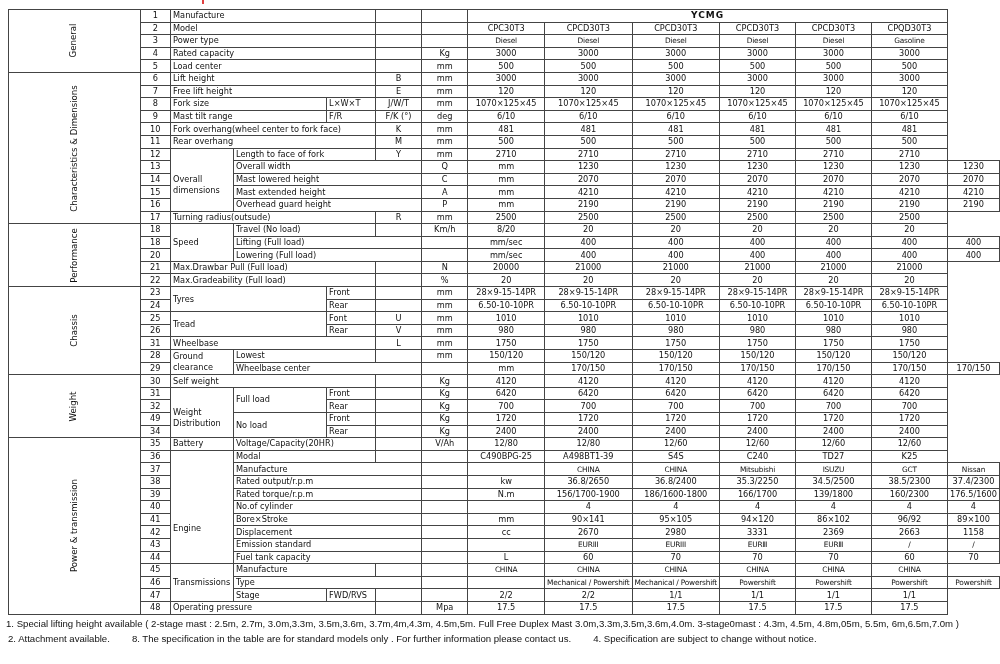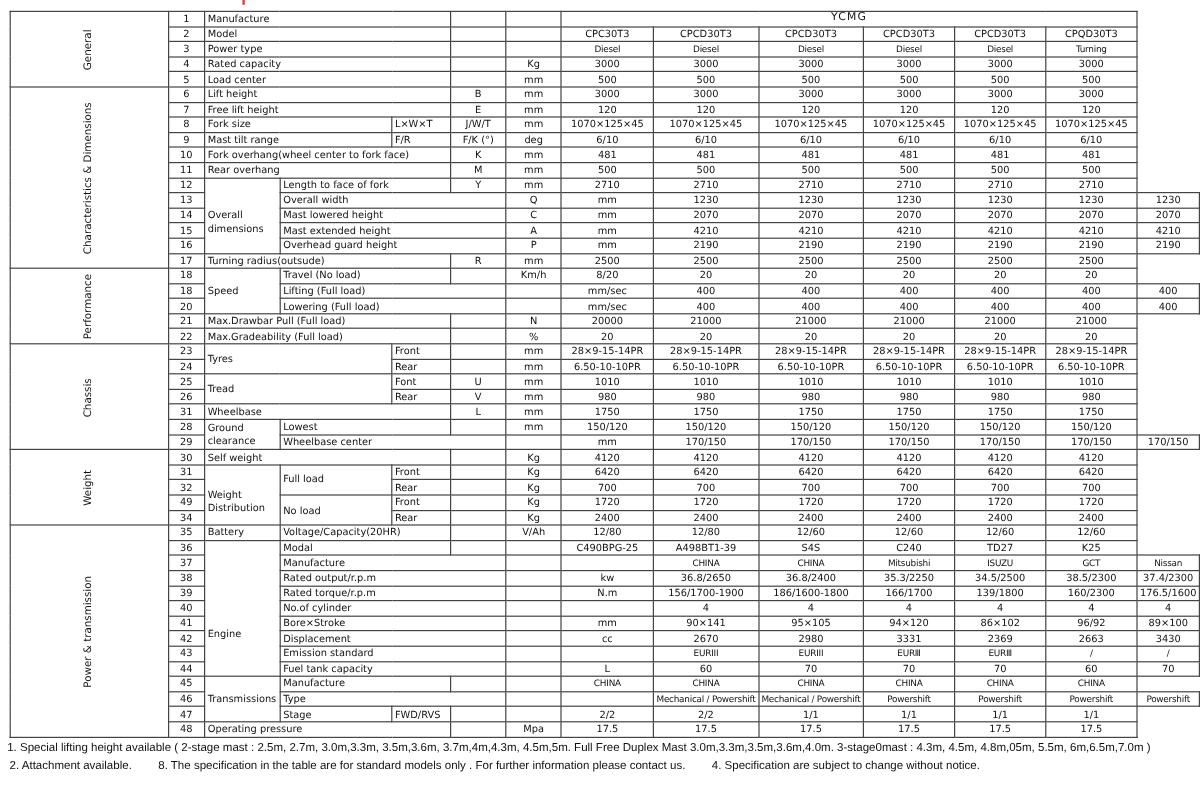--- a/index.html
+++ b/index.html
@@ -7,21 +7,21 @@
   .red-mark { position: absolute; left: 202px; top: 0; width: 2px; height: 4px; background: #e04040; }
   table.spec { position: absolute; left: 8px; top: 9px; border-collapse: collapse; table-layout: fixed; font-size: 8.2px; }
   table.spec td { border: 1px solid #444; height: 11.6px; padding: 0 2px; line-height: 11px; white-space: nowrap; overflow: hidden; }
   td.sec { text-align: center; vertical-align: middle; padding: 0; }
   td.sec span { display: inline-block; transform: rotate(-90deg); white-space: nowrap; font-size: 8.6px; }
   td.no { text-align: center; }
   td.lbl { text-align: left; }
   td.c { text-align: center; }
   td.v { text-align: center; }
   td.v.sm { font-size: 7.4px; letter-spacing: -0.2px; }
-  td.brand { text-align: center; font-weight: normal; font-family: "DejaVu Sans", sans-serif; font-size: 9px; letter-spacing: 1px; }
+  td.brand { text-align: center; font-weight: bold; font-family: "DejaVu Sans", sans-serif; font-size: 9px; letter-spacing: 1px; }
   .notes { position: absolute; left: 6px; top: 616px; font-family: Liberation Sans, sans-serif; font-size: 9.6px; color: #111; line-height: 15px; white-space: nowrap; }
   .notes .n2 { padding-left: 2px; }
   .gap { display: inline-block; width: 22px; }
 </style>
 </head>
 <body>
 
 <div class="red-mark"></div>
 
 <table class="spec" id="spec">
@@ -64,21 +64,21 @@
       <tr>
         <td class="no">3</td>
         <td class="lbl" colspan="3">Power type</td>
         <td class="c"></td>
         <td class="c"></td>
         <td class="v sm">Diesel</td>
         <td class="v sm">Diesel</td>
         <td class="v sm">Diesel</td>
         <td class="v sm">Diesel</td>
         <td class="v sm">Diesel</td>
-        <td class="v sm">Turning</td>
+        <td class="v sm">Gasoline</td>
       </tr>
       <tr>
         <td class="no">4</td>
         <td class="lbl" colspan="3">Rated capacity</td>
         <td class="c"></td>
         <td class="c">Kg</td>
         <td class="v">3000</td>
         <td class="v">3000</td>
         <td class="v">3000</td>
         <td class="v">3000</td>
@@ -549,21 +549,21 @@
       <tr>
         <td class="no">42</td>
         <td class="lbl" colspan="3">Displacement</td>
         <td class="c"></td>
         <td class="c">cc</td>
         <td class="v">2670</td>
         <td class="v">2980</td>
         <td class="v">3331</td>
         <td class="v">2369</td>
         <td class="v">2663</td>
-        <td class="v">3430</td>
+        <td class="v">1158</td>
       </tr>
       <tr>
         <td class="no">43</td>
         <td class="lbl" colspan="3">Emission standard</td>
         <td class="c"></td>
         <td class="c"></td>
         <td class="v sm">EURIII</td>
         <td class="v sm">EURIII</td>
         <td class="v sm">EURⅢ</td>
         <td class="v sm">EURⅢ</td>

